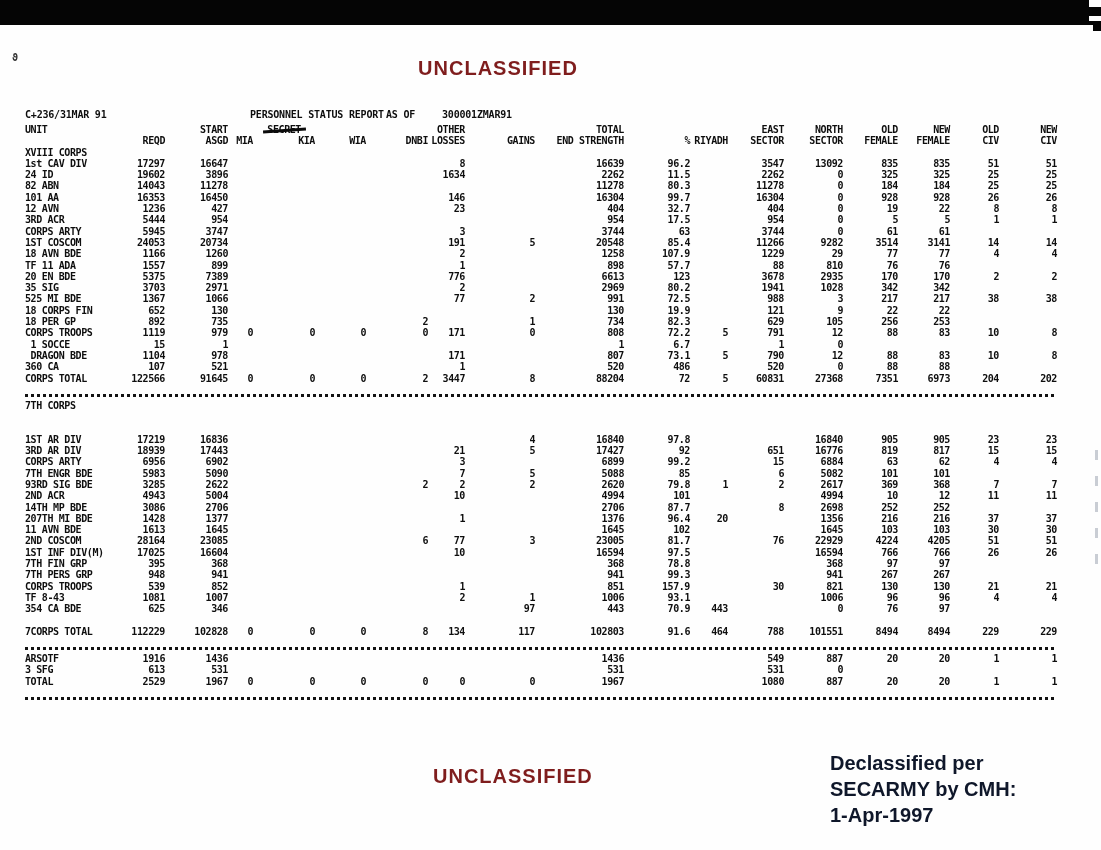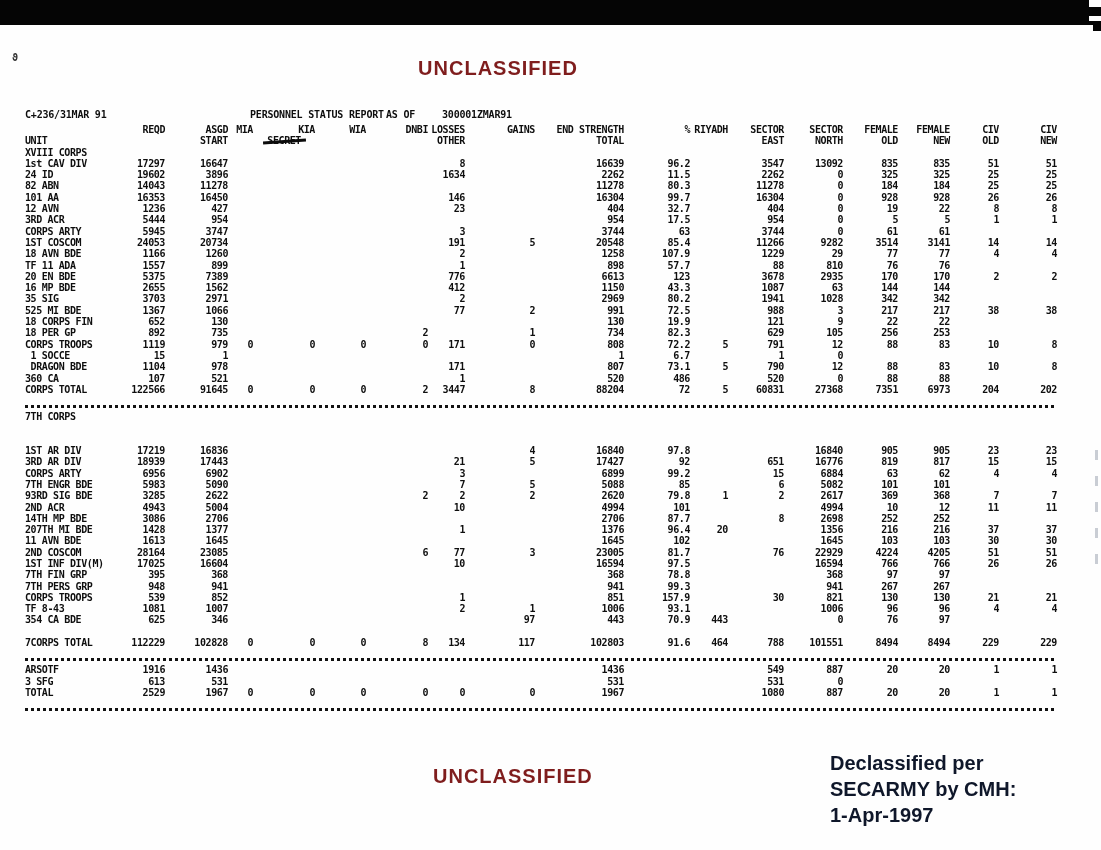--- a/index.html
+++ b/index.html
@@ -75,59 +75,59 @@
         <col style="width:38px">
       <col style="width:56px">
         <col style="width:59px">
         <col style="width:55px">
       <col style="width:52px">
         <col style="width:49px">
         <col style="width:58px">
     </colgroup>
     <thead id="thead">
         <tr>
+          <th class="c0">UNIT</th>
+          <th class="c1"></th>
+          <th class="c2">START</th>
+          <th class="c3"></th>
+          <th class="c4"><span class="secret">SECRET</span></th>
+          <th class="c5"></th>
+          <th class="c6"></th>
+          <th class="c7">OTHER</th>
+          <th class="c8"></th>
+          <th class="c9">TOTAL</th>
+          <th class="c10"></th>
+          <th class="c11"></th>
+          <th class="c12">EAST</th>
+          <th class="c13">NORTH</th>
+          <th class="c14">OLD</th>
+          <th class="c15">NEW</th>
+          <th class="c16">OLD</th>
+          <th class="c17">NEW</th>
+        </tr>
+        <tr>
           <th class="c0"></th>
           <th class="c1">REQD</th>
           <th class="c2">ASGD</th>
           <th class="c3">MIA</th>
           <th class="c4">KIA</th>
           <th class="c5">WIA</th>
           <th class="c6">DNBI</th>
           <th class="c7">LOSSES</th>
           <th class="c8">GAINS</th>
           <th class="c9">END STRENGTH</th>
           <th class="c10">%</th>
           <th class="c11">RIYADH</th>
           <th class="c12">SECTOR</th>
           <th class="c13">SECTOR</th>
           <th class="c14">FEMALE</th>
           <th class="c15">FEMALE</th>
           <th class="c16">CIV</th>
           <th class="c17">CIV</th>
         </tr>
-        <tr>
-          <th class="c0">UNIT</th>
-          <th class="c1"></th>
-          <th class="c2">START</th>
-          <th class="c3"></th>
-          <th class="c4"><span class="secret">SECRET</span></th>
-          <th class="c5"></th>
-          <th class="c6"></th>
-          <th class="c7">OTHER</th>
-          <th class="c8"></th>
-          <th class="c9">TOTAL</th>
-          <th class="c10"></th>
-          <th class="c11"></th>
-          <th class="c12">EAST</th>
-          <th class="c13">NORTH</th>
-          <th class="c14">OLD</th>
-          <th class="c15">NEW</th>
-          <th class="c16">OLD</th>
-          <th class="c17">NEW</th>
-        </tr>
       </thead>
     <tbody id="tbody">
         <tr>
           <td colspan="18" class="sec-title">XVIII CORPS</td>
         </tr>
         <tr>
           <td class="c0">1st CAV DIV</td>
           <td class="c1">17297</td>
           <td class="c2">16647</td>
           <td class="c3"></td>
@@ -338,40 +338,20 @@
           <td class="c8"></td>
           <td class="c9">6613</td>
           <td class="c10">123</td>
           <td class="c11"></td>
           <td class="c12">3678</td>
           <td class="c13">2935</td>
           <td class="c14">170</td>
           <td class="c15">170</td>
           <td class="c16">2</td>
           <td class="c17">2</td>
-        </tr>
-        <tr>
-          <td class="c0">16 MP BDE</td>
-          <td class="c1">2655</td>
-          <td class="c2">1562</td>
-          <td class="c3"></td>
-          <td class="c4"></td>
-          <td class="c5"></td>
-          <td class="c6"></td>
-          <td class="c7">412</td>
-          <td class="c8"></td>
-          <td class="c9">1150</td>
-          <td class="c10">43.3</td>
-          <td class="c11"></td>
-          <td class="c12">1087</td>
-          <td class="c13">63</td>
-          <td class="c14">144</td>
-          <td class="c15">144</td>
-          <td class="c16"></td>
-          <td class="c17"></td>
         </tr>
         <tr>
           <td class="c0">35 SIG</td>
           <td class="c1">3703</td>
           <td class="c2">2971</td>
           <td class="c3"></td>
           <td class="c4"></td>
           <td class="c5"></td>
           <td class="c6"></td>
           <td class="c7">2</td>

